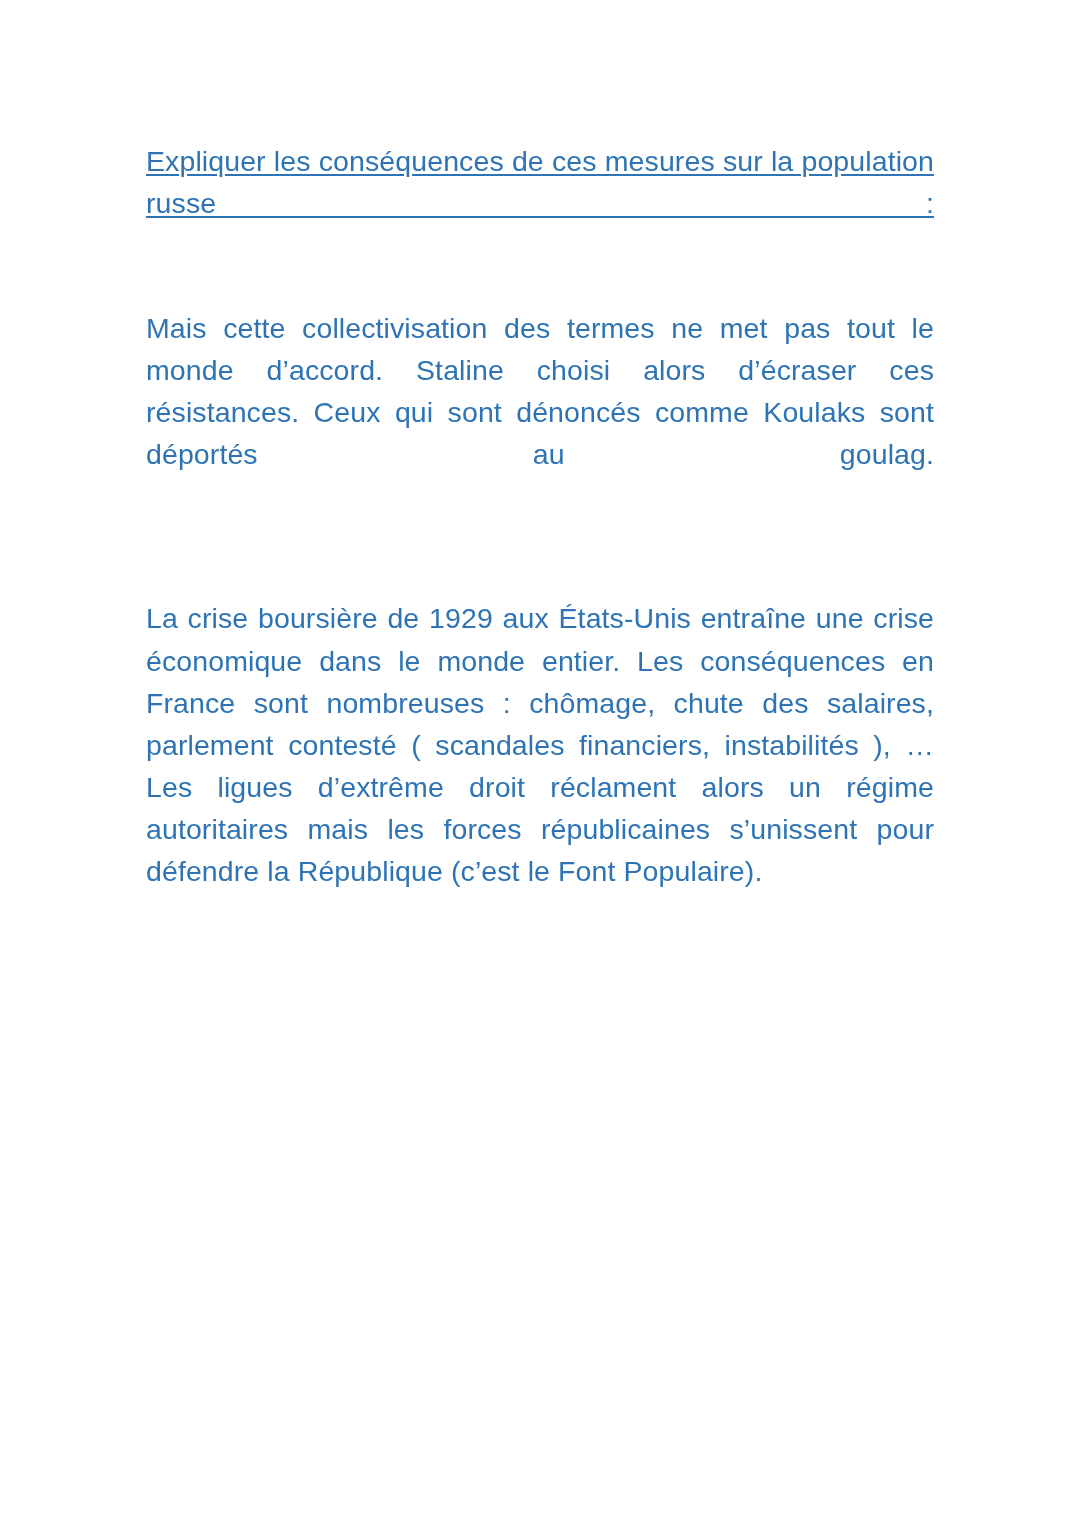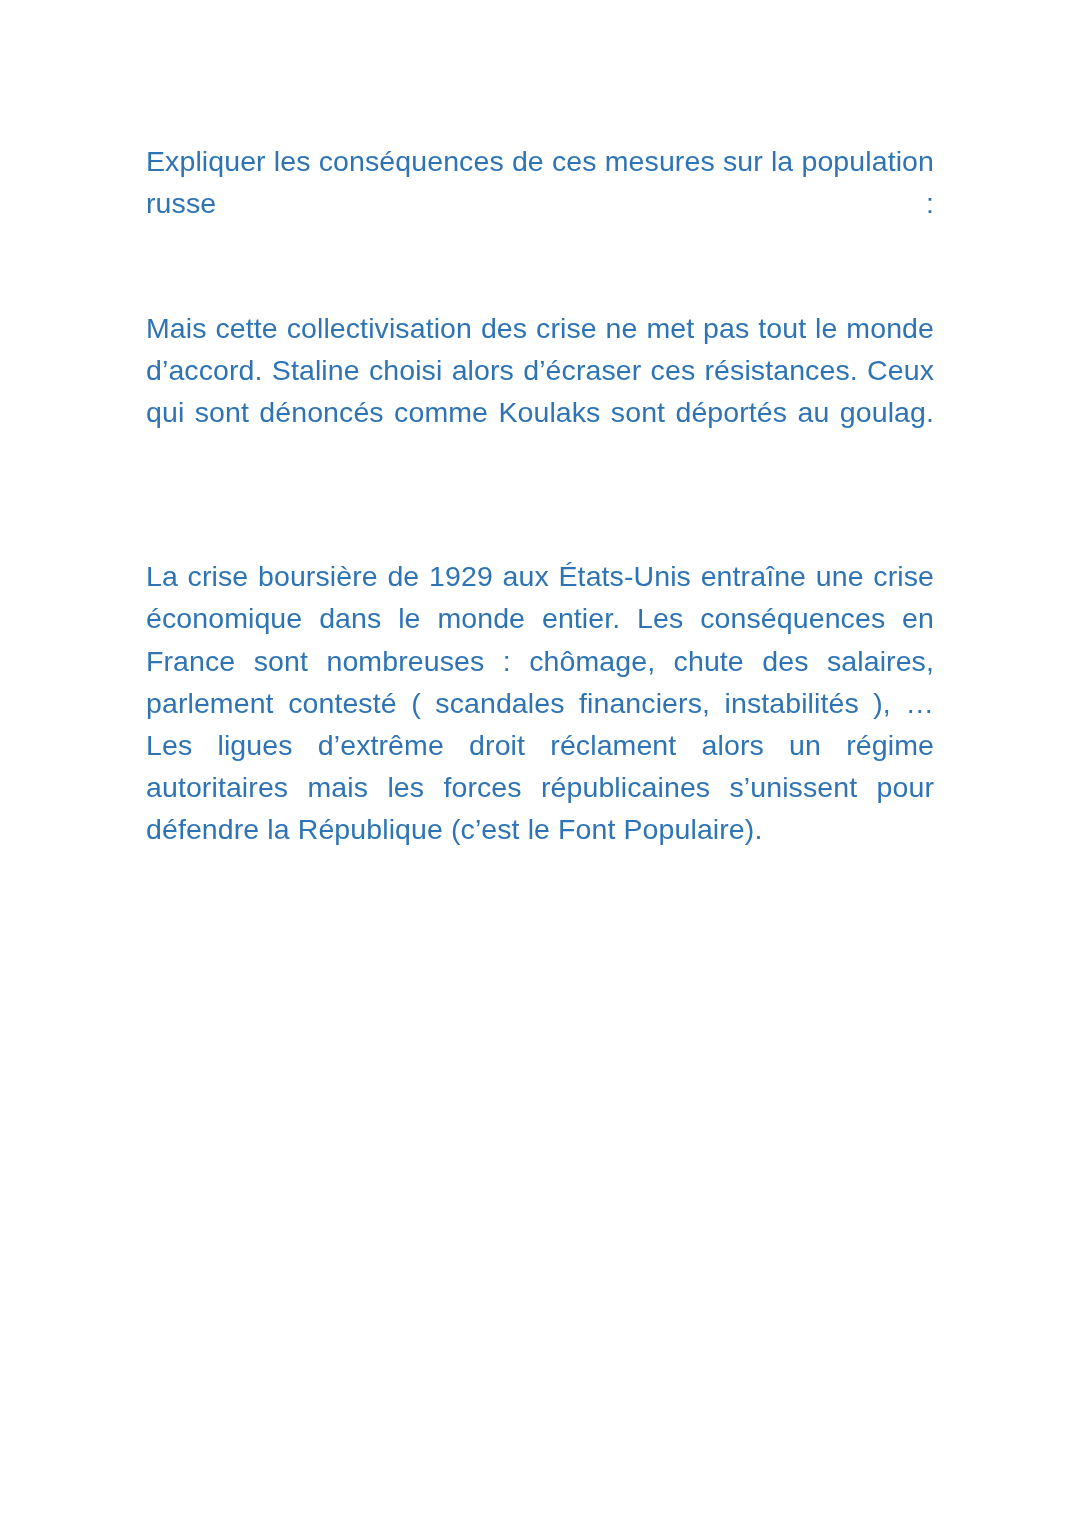--- a/index.html
+++ b/index.html
@@ -24,20 +24,21 @@
   .block {
     margin: 0;
     font-size: 28.5px;
     line-height: 1.48;
     text-align: justify;
     text-justify: inter-word;
     color: #2e74b5;
     letter-spacing: 0.1px;
   }
   .heading {
+    text-decoration: underline;
     text-underline-offset: 3px;
   }
   .gap-para {
     height: 40px;
   }
   
   .justify-all {
     text-align: justify;
   }
   .justify-all::after {
@@ -48,21 +49,21 @@
 </style>
 </head>
 <body style="background: rgb(255, 255, 255);">
 
 <div class="page">
 
   <p class="block heading justify-all">Expliquer les conséquences de ces mesures sur la population russe :</p>
 
   <div class="gap-para"></div>
 
-  <p class="block justify-all">Mais cette collectivisation des crise ne met pas tout le monde d’accord. Staline choisi alors d’écraser ces résistances. Ceux qui sont dénoncés comme Koulaks sont déportés au goulag.</p>
+  <p class="block justify-all">Mais cette collectivisation des termes ne met pas tout le monde d’accord. Staline choisi alors d’écraser ces résistances. Ceux qui sont dénoncés comme Koulaks sont déportés au goulag.</p>
 
   <div class="gap-para"></div>
 
 
   <div class="gap-para"></div>
 
   <p class="block">La crise boursière de 1929 aux États-Unis entraîne une crise économique dans le monde entier. Les conséquences en France sont nombreuses : chômage, chute des salaires, parlement contesté ( scandales financiers, instabilités ), … Les ligues d’extrême droit réclament alors un régime autoritaires mais les forces républicaines s’unissent pour défendre la République (c’est le Font Populaire).</p>
 
 </div>
 

